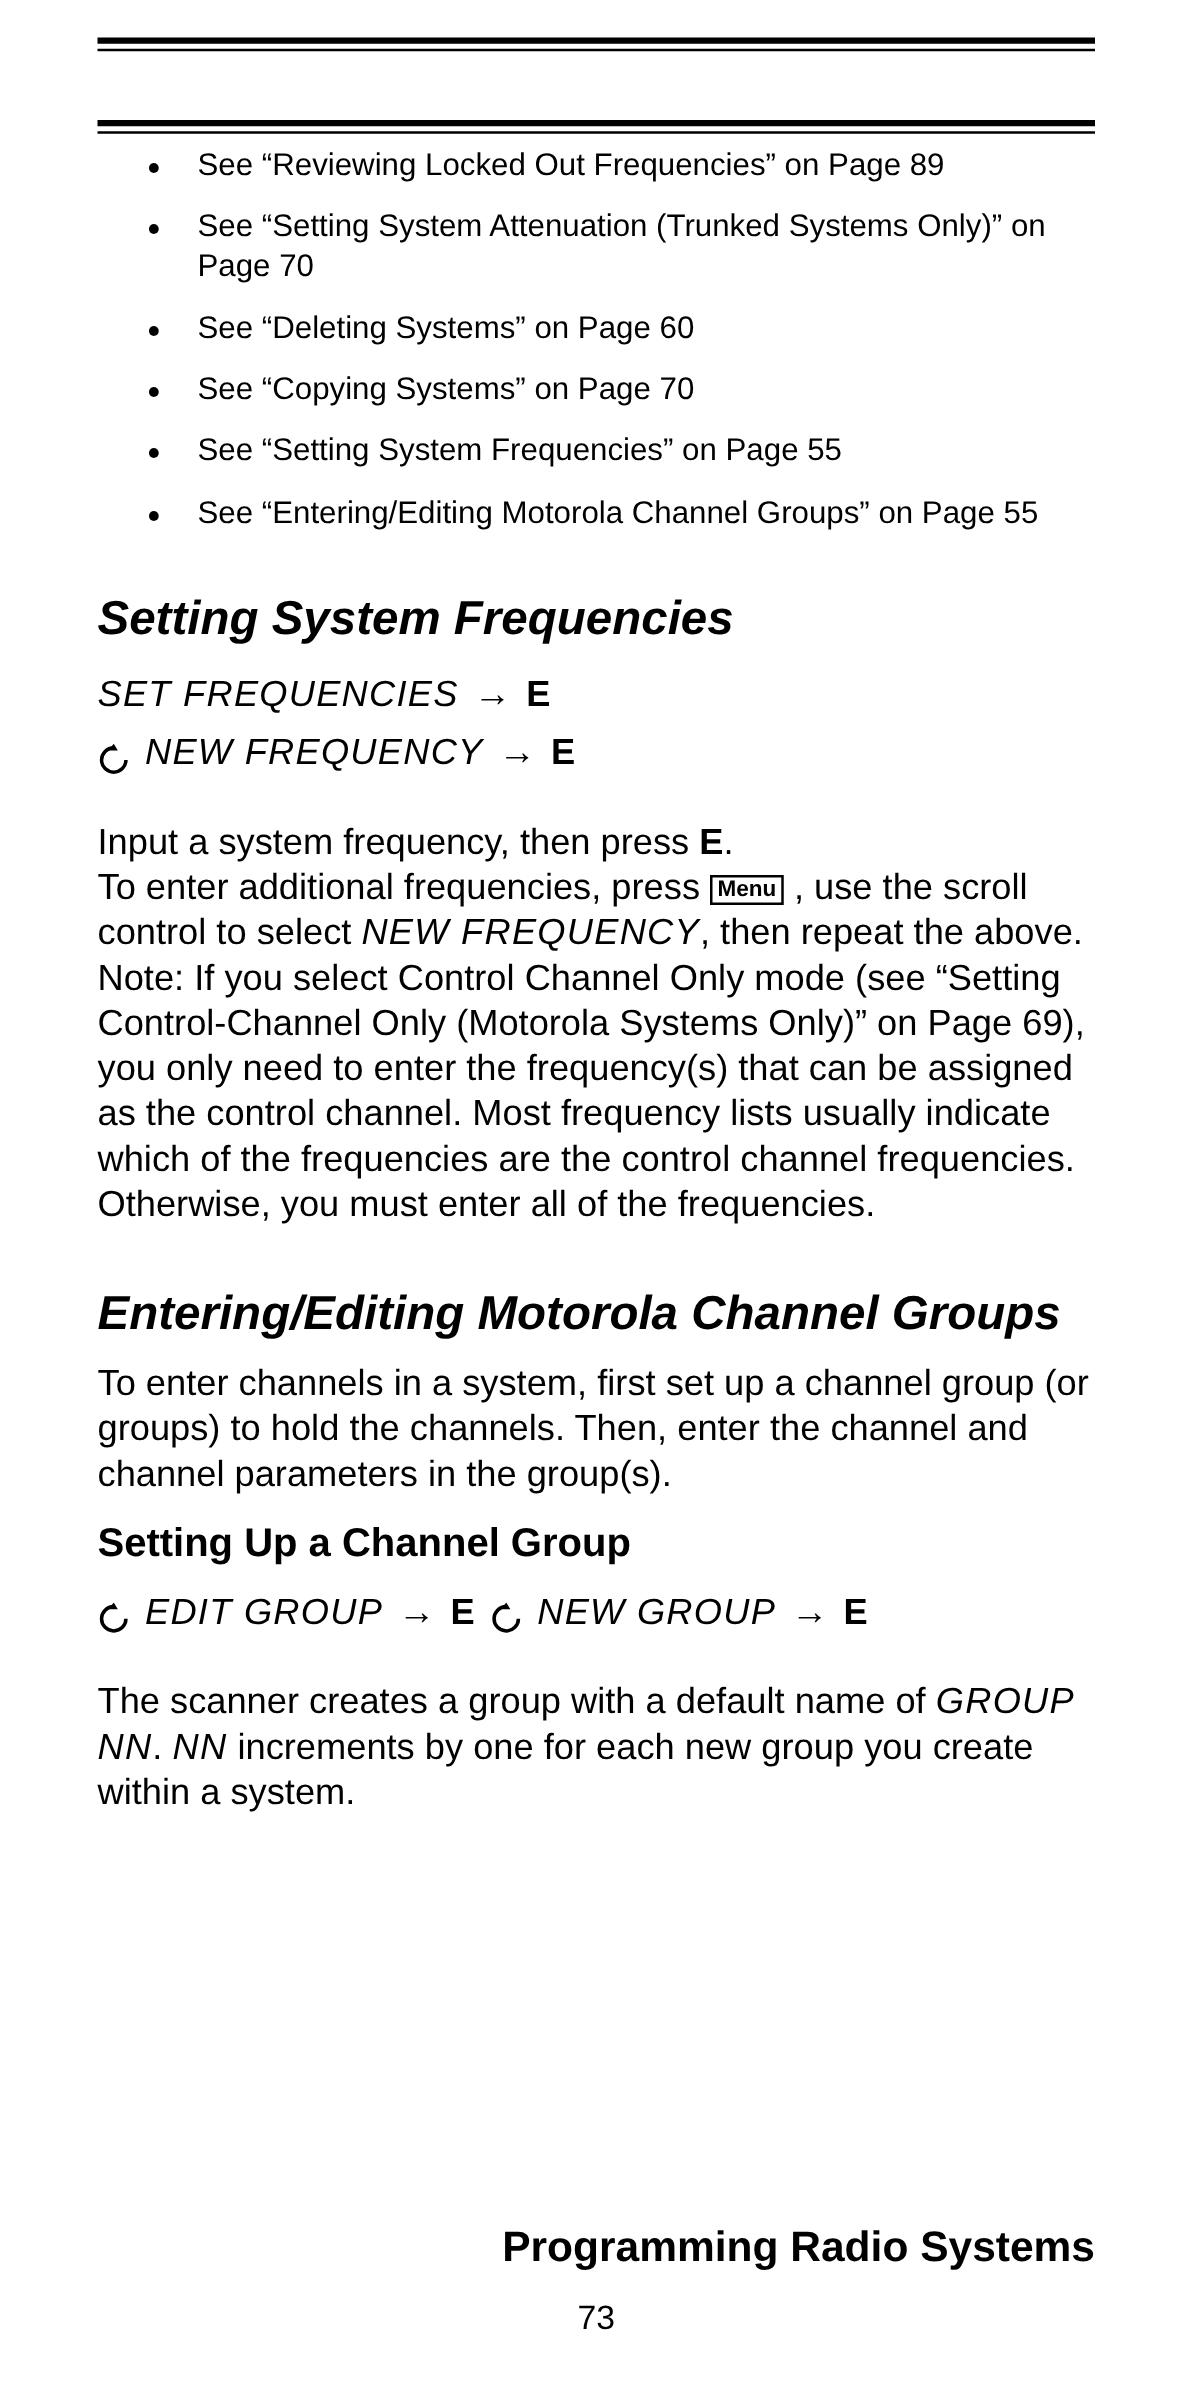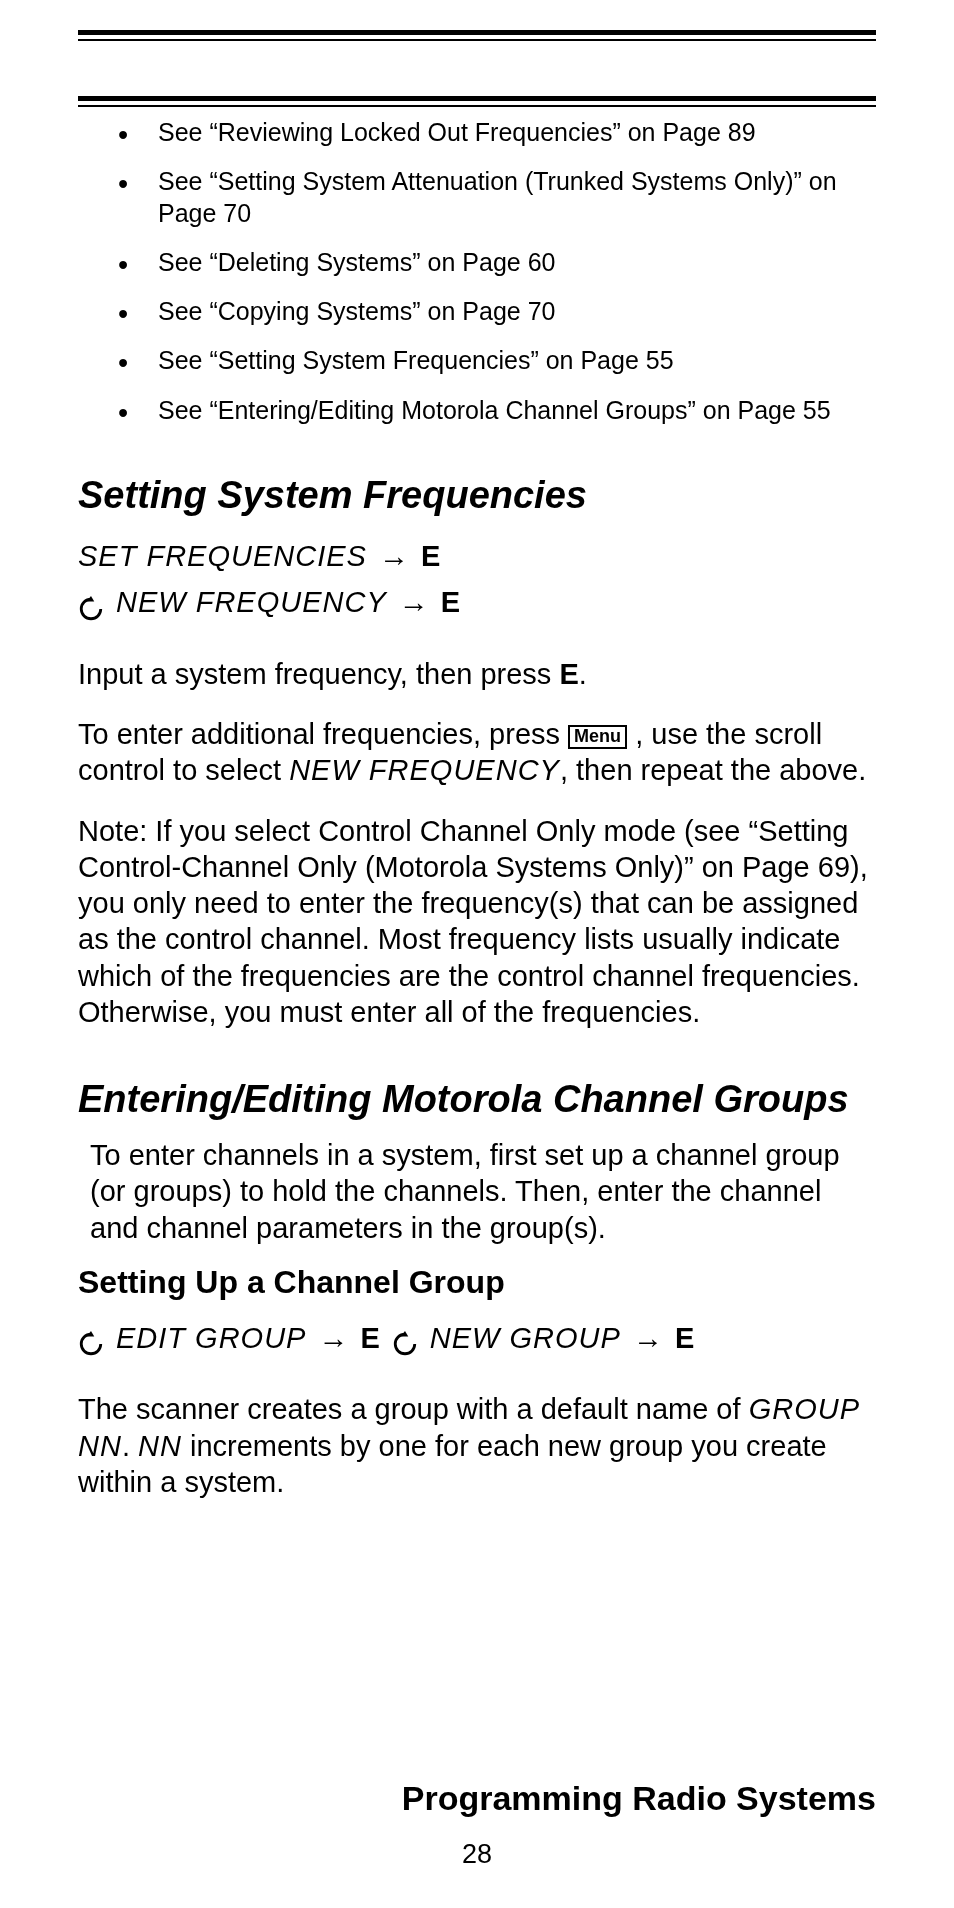--- a/index.html
+++ b/index.html
@@ -22,21 +22,21 @@
   .bold { font-weight: normal; }
   h2.section { font-family: Arial, Helvetica, sans-serif; font-style: italic; font-weight: bold; font-size: 38px; margin-top: 48px; margin-bottom: 16px; }
   h3.subsection { font-weight: bold; font-size: 32px; margin-top: 18px; margin-bottom: 14px; }
   .seq { font-size: 29px; line-height: 1.55; display: flex; flex-wrap: wrap; align-items: center; gap: 0 12px; }
   .lcd { font-family: "Arial Narrow", Arial, sans-serif; letter-spacing: 1px; font-stretch: condensed; text-transform: uppercase; font-style: italic; }
   .arrow { font-weight: bold; font-size: 30px; }
   .key { font-weight: bold; font-family: Arial, sans-serif; }
   .scroll-icon { display: inline-block; width: 26px; height: 26px; position: relative; }
   .scroll-icon svg { width: 26px; height: 26px; }
   .para { font-size: 29px; line-height: 1.25; margin-top: 30px; }
-  .para2 { font-size: 29px; line-height: 1.25; margin-top: 24px; }
+  .para2 { font-size: 29px; line-height: 1.25; }
   .menu-box { display: inline-block; border: 2px solid #000; font-family: Arial, sans-serif; font-weight: bold; font-size: 18px; padding: 0 4px; line-height: 1.1; vertical-align: 2px; }
   .footer { position: absolute; bottom: 90px; right: 78px; font-family: "Century Gothic", Futura, Arial, sans-serif; font-weight: bold; font-size: 34px; }
   .pagenum { position: absolute; bottom: 38px; left: 0; right: 0; text-align: center; font-size: 27px; }
   .inline-lcd { font-family: "Arial Narrow", Arial, sans-serif; letter-spacing: 1px; font-stretch: condensed; text-transform: uppercase; font-style: italic; }
 </style>
 </head>
 <body>
 
 <div class="rule-group-top">
   <div class="rule-thick"></div>
@@ -82,21 +82,21 @@
 </p>
 
 <p class="para2">
   <span>To enter additional frequencies, press </span><span class="menu-box">Menu</span><span> , use the scroll control to select </span><span class="inline-lcd">New Frequency</span><span>, then repeat the above.</span>
 </p>
 
 <p class="para2">Note: If you select Control Channel Only mode (see “Setting Control-Channel Only (Motorola Systems Only)” on Page 69), you only need to enter the frequency(s) that can be assigned as the control channel. Most frequency lists usually indicate which of the frequencies are the control channel frequencies. Otherwise, you must enter all of the frequencies.</p>
 
 <h2 class="section">Entering/Editing Motorola Channel Groups</h2>
 
-<p class="para2" style="margin-top:8px;margin-left:12px;">To enter channels in a system, first set up a channel group (or groups) to hold the channels. Then, enter the channel and channel parameters in the group(s).</p>
+<p class="para2" style="margin-top:8px;">To enter channels in a system, first set up a channel group (or groups) to hold the channels. Then, enter the channel and channel parameters in the group(s).</p>
 
 <h3 class="subsection">Setting Up a Channel Group</h3>
 
 <div class="seq">
   <span class="scroll-icon">
     <svg viewBox="0 0 24 24">
         <path d="M12 3 A9 9 0 1 0 21 12" fill="none" stroke="#000" stroke-width="2.6"></path>
         <path d="M12 0 L8 5 L15 5 Z" fill="#000"></path>
       </svg>
   </span>
@@ -112,13 +112,13 @@
   <span class="lcd">New Group</span>
   <span class="arrow">→</span>
   <span class="key">E</span>
 </div>
 
 <p class="para">
   <span>The scanner creates a group with a default name of </span><span class="inline-lcd">Group nn</span><span>. </span><span class="inline-lcd">nn</span><span> increments by one for each new group you create within a system.</span>
 </p>
 
 <div class="footer">Programming Radio Systems</div>
-<div class="pagenum">28</div>
+<div class="pagenum">73</div>
 
 </body></html>

